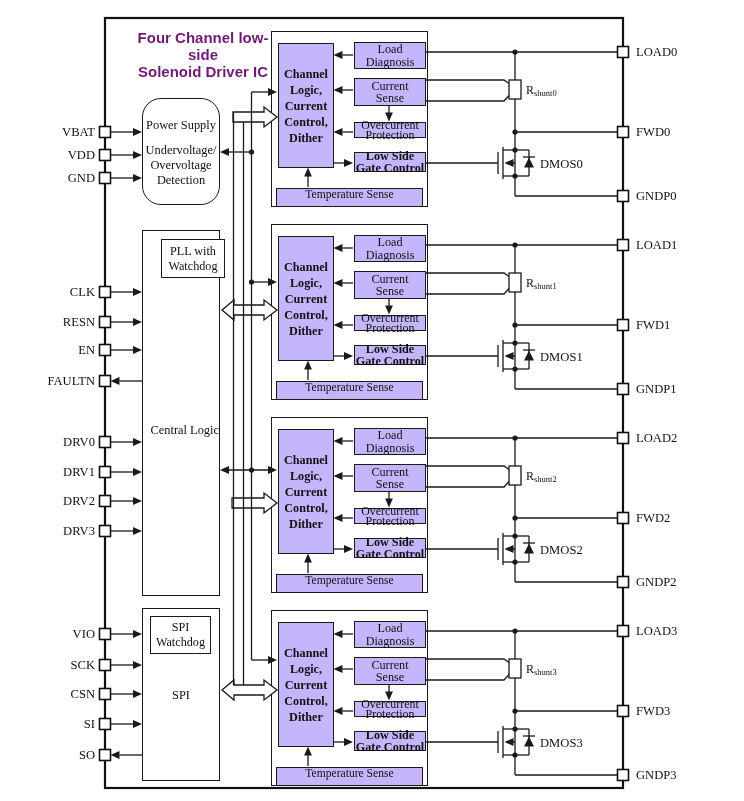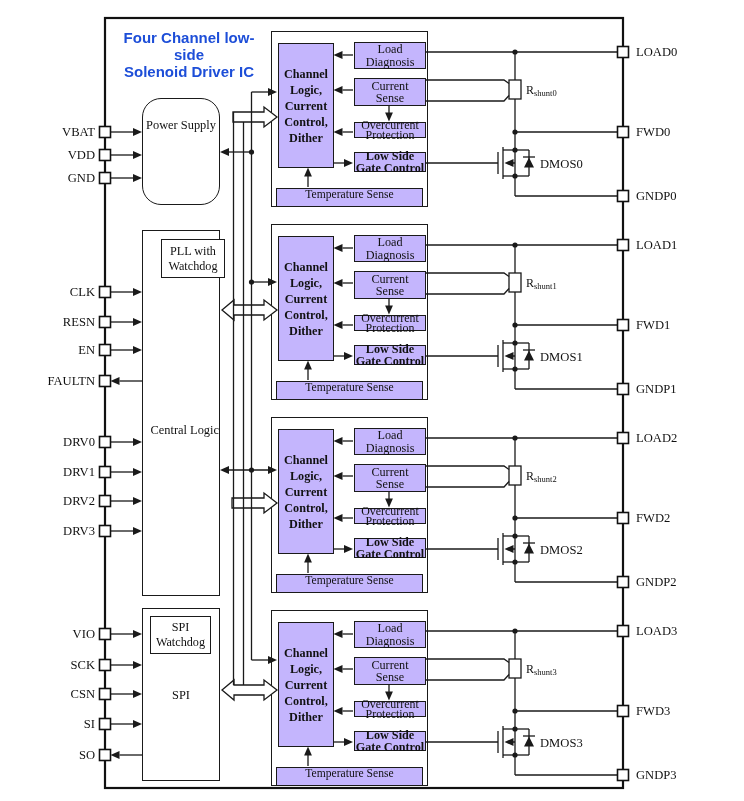--- a/index.html
+++ b/index.html
@@ -1,20 +1,20 @@
 <!DOCTYPE html>
 <html><head>
 <meta charset="utf-8">
 <style>
   html,body{margin:0;padding:0;background:#fff;}
   #stage{position:relative;width:744px;height:801px;background:#fff;overflow:hidden;
          font-family:"Liberation Serif",serif;color:#111;}
   #wires{position:absolute;left:0;top:0;z-index:5;pointer-events:none;}
-  .title{position:absolute;left:109px;top:29px;width:160px;text-align:center;z-index:2;
-         font-family:"Liberation Sans",sans-serif;font-weight:bold;font-size:15px;line-height:17px;color:#1d4ed8;}
+  .title{position:absolute;left:123px;top:29px;width:160px;text-align:center;z-index:2;
+         font-family:"Liberation Sans",sans-serif;font-weight:bold;font-size:15px;line-height:17px;color:#701a75;}
   .box{position:absolute;background:#fff;border:1.3px solid #1a1a1a;box-sizing:border-box;z-index:1;}
   .ctext{display:flex;flex-direction:column;justify-content:center;text-align:center;}
   .ps{left:142px;top:98px;width:78px;height:107px;font-size:12.4px;line-height:15px;text-align:center;border-radius:19px;}
   .ps-t{margin-top:19px;}
   .ps-s{margin-top:10px;}
   .cl{left:142px;top:230px;width:78px;height:366px;font-size:12.4px;text-align:center;}
   .pll{left:6px;top:8px;width:64px;height:39px;font-size:12.2px;line-height:15px;margin-left:12px;}
   .cl-label{position:absolute;top:192px;left:0;right:0;text-align:right;}
   .spi{left:142px;top:608px;width:78px;height:173px;font-size:12.4px;text-align:center;}
   .spiwd{left:7px;top:7px;width:61px;height:38px;font-size:12.2px;line-height:15px;}
@@ -46,20 +46,25 @@
 
 <div id="stage">
 
   <div class="title">
     <div>Four Channel low-side</div>
     <div>Solenoid Driver IC</div>
   </div>
 
   <div class="box ps">
     <div class="ps-t">Power Supply</div>
+    <div class="ps-s">
+      <div>Undervoltage/</div>
+      <div>Overvoltage</div>
+      <div>Detection</div>
+    </div>
   </div>
 
   <div class="box cl">
     <div class="box pll ctext">
       <div>PLL with</div>
       <div>Watchdog</div>
     </div>
     <div class="cl-label">Central Logic</div>
   </div>
 

